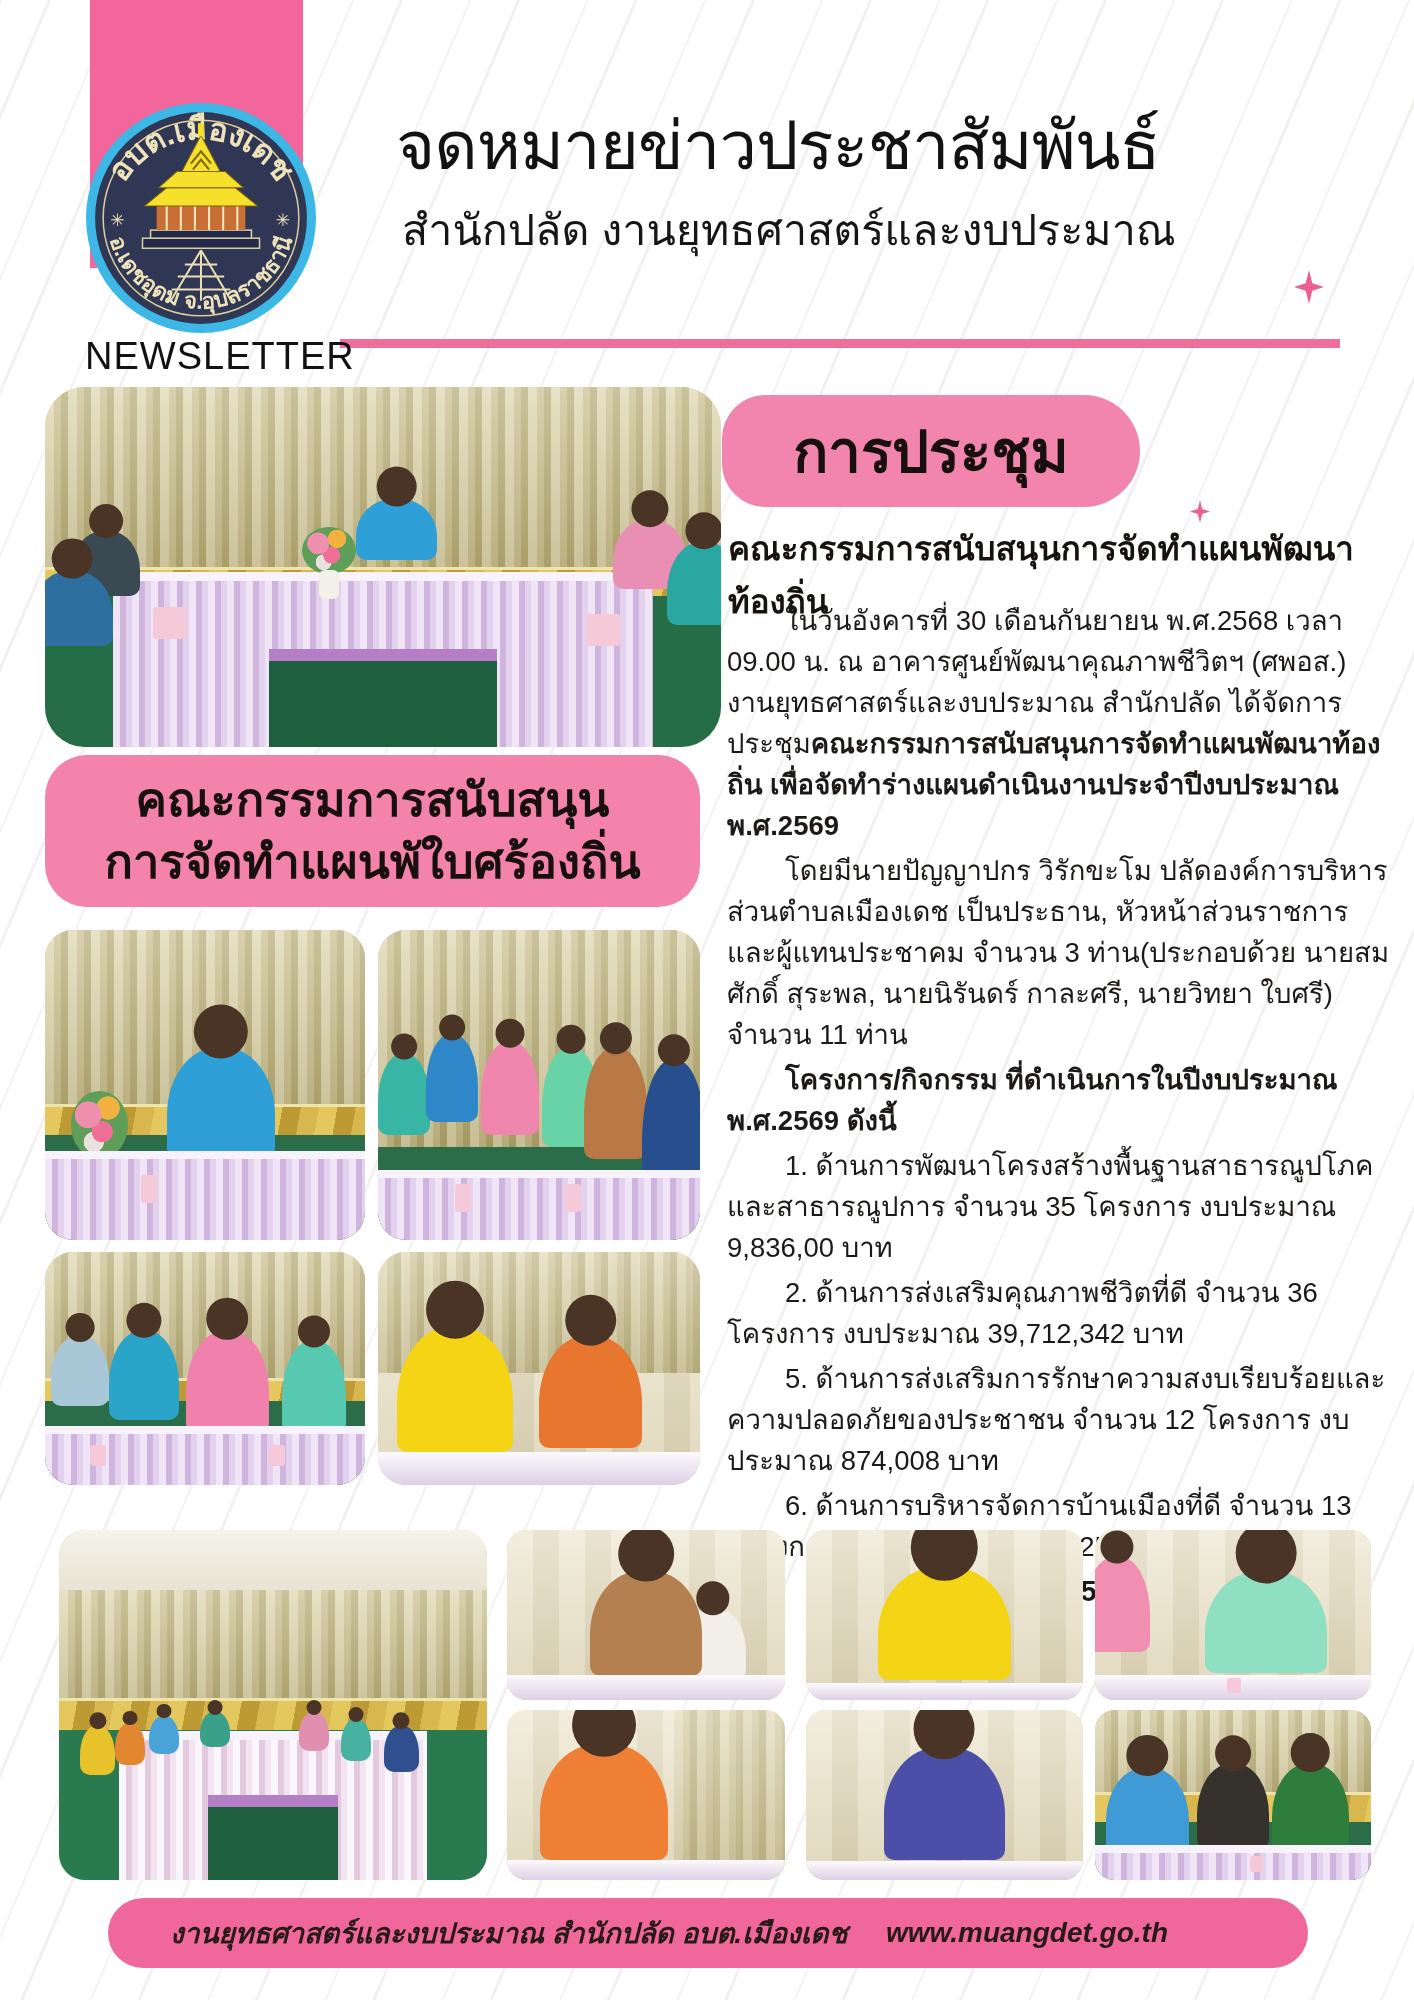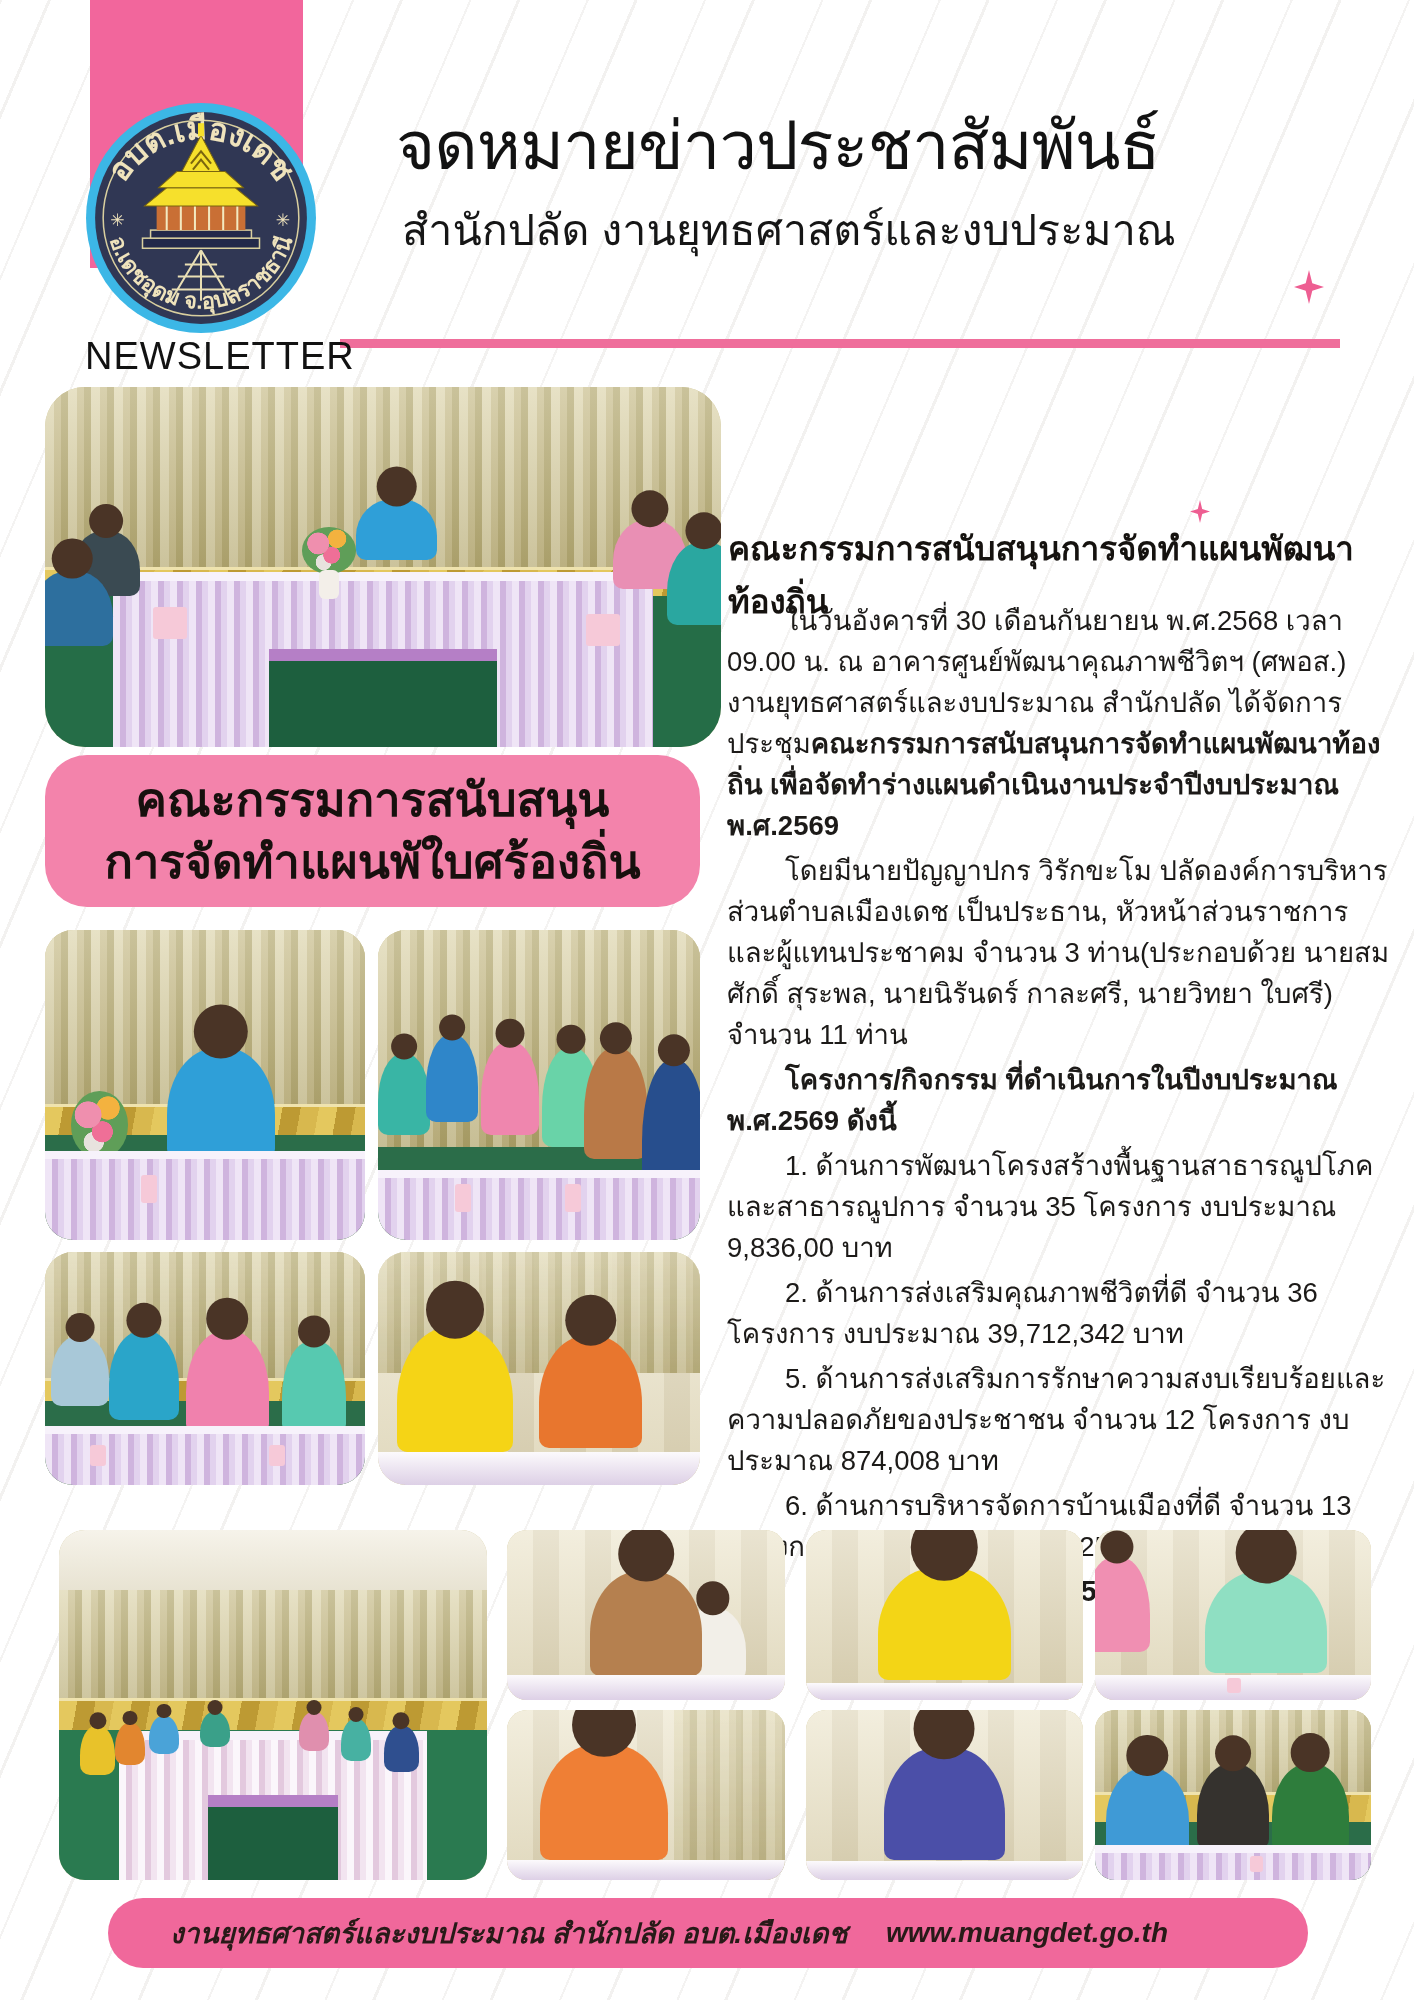--- a/index.html
+++ b/index.html
@@ -139,20 +139,23 @@
     <i class="pp" style="left:46%;bottom:52%;width:12%;height:17%;background:#2f9fd8;"></i>
     <i class="pp" style="left:4%;bottom:42%;width:10%;height:18%;background:#3a4a52;"></i>
     <i class="pp" style="left:-2%;bottom:28%;width:12%;height:21%;background:#2d6f9e;"></i>
     <i class="pp" style="left:84%;bottom:44%;width:11%;height:19%;background:#e98fb4;"></i>
     <i class="pp" style="left:92%;bottom:34%;width:11%;height:23%;background:#2aa7a0;"></i>
     <span class="flower" style="left:38%;bottom:48%;width:8%;height:13%;"></span>
     <span class="cup" style="left:16%;bottom:30%;"></span>
     <span class="cup" style="left:80%;bottom:28%;"></span>
   </div>
 
+  <div class="banner-meeting">
+    <span>การประชุม</span>
+  </div>
   <span class="sparkle sparkle-2"></span>
 
   <div class="headline">คณะกรรมการสนับสนุนการจัดทำแผนพัฒนาท้องถิ่น</div>
   <div class="article">
     <p><span>ในวันอังคารที่ 30 เดือนกันยายน พ.ศ.2568 เวลา 09.00 น. ณ อาคารศูนย์พัฒนาคุณภาพชีวิตฯ (ศพอส.) งานยุทธศาสตร์และงบประมาณ สำนักปลัด ได้จัดการประชุม</span><b>คณะกรรมการสนับสนุนการจัดทำแผนพัฒนาท้องถิ่น เพื่อจัดทำร่างแผนดำเนินงานประจำปีงบประมาณ พ.ศ.2569</b></p>
     <p>โดยมีนายปัญญาปกร  วิรักขะโม  ปลัดองค์การบริหารส่วนตำบลเมืองเดช เป็นประธาน, หัวหน้าส่วนราชการ และผู้แทนประชาคม จำนวน 3 ท่าน(ประกอบด้วย นายสมศักดิ์  สุระพล, นายนิรันดร์ กาละศรี, นายวิทยา ใบศรี) จำนวน 11 ท่าน</p>
     <p><b>โครงการ/กิจกรรม ที่ดำเนินการในปีงบประมาณ พ.ศ.2569 ดังนี้</b></p>
     <p>1. ด้านการพัฒนาโครงสร้างพื้นฐานสาธารณูปโภคและสาธารณูปการ  จำนวน 35 โครงการ งบประมาณ 9,836,00 บาท</p>
     <p>2. ด้านการส่งเสริมคุณภาพชีวิตที่ดี  จำนวน 36 โครงการ งบประมาณ 39,712,342 บาท</p>
     <p>5. ด้านการส่งเสริมการรักษาความสงบเรียบร้อยและความปลอดภัยของประชาชน  จำนวน 12 โครงการ งบประมาณ 874,008 บาท</p>

